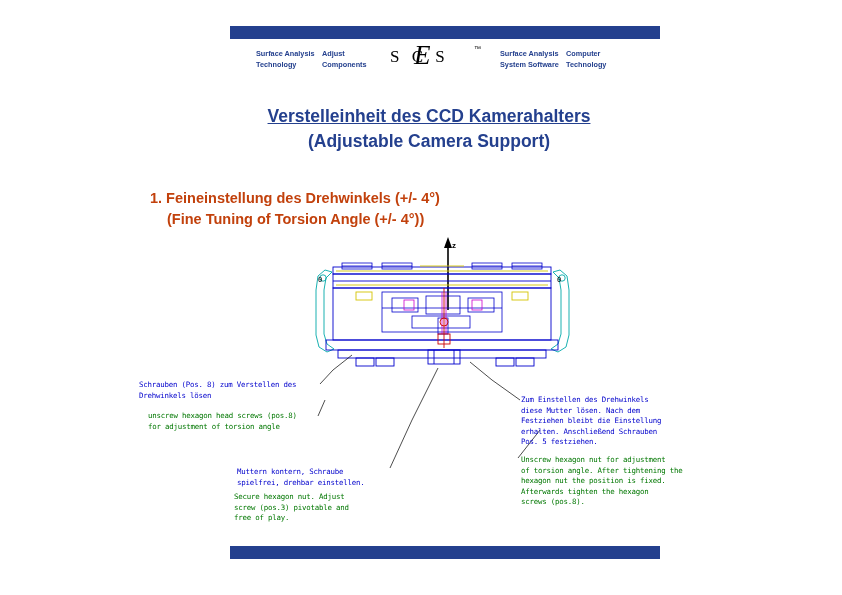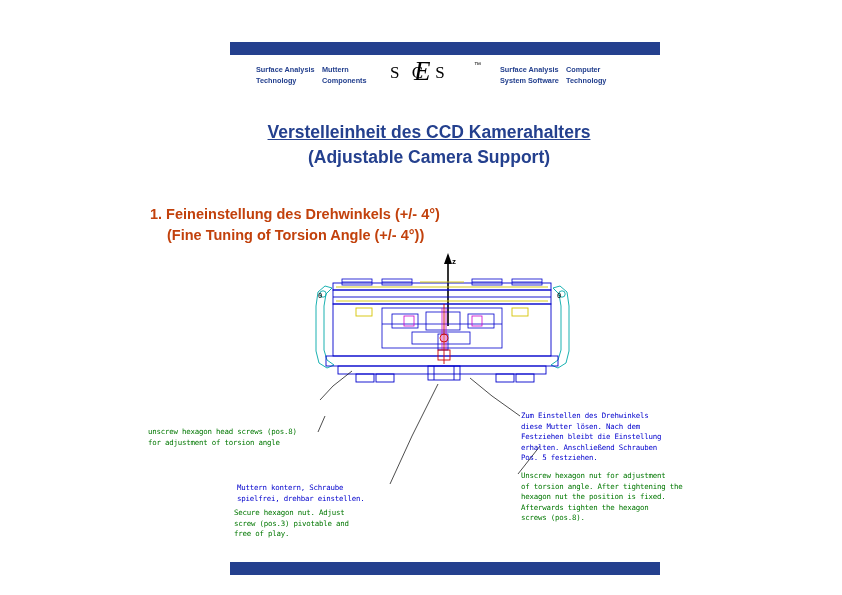--- a/index.html
+++ b/index.html
@@ -11,21 +11,21 @@
     height: 595px;
     background: #ffffff;
     font-family: "Liberation Sans", sans-serif;
     color: #000000;
     overflow: hidden;
     position: relative;
   }
 
   .page {
     position: absolute;
-    left: 0; top: 16px;
+    left: 0; top: 0;
     width: 842px;
     height: 448px;
   }
 
   
   .bar {
     position: absolute;
     background: #24408E;
     height: 13px;
   }
@@ -146,21 +146,21 @@
 </head>
 <body>
 
 <div class="page">
 
   <div class="bar bar-top"></div>
 
   <div class="logo-row">
     <div class="logo-txt l1">Surface Analysis
 Technology</div>
-    <div class="logo-txt l2">Muttern
+    <div class="logo-txt l2">Adjust
 Components</div>
     <div class="specs-mark">
       <div class="s-letters">S    C S</div>
       <div class="s-e">E</div>
       <div class="s-tm">™</div>
     </div>
     <div class="logo-txt l3">Surface Analysis
 System Software</div>
     <div class="logo-txt l4">Computer
 Technology</div>
@@ -262,20 +262,22 @@
       <path d="M200,154 L213,140 L232,125"></path>
       <path d="M198,186 L205,170"></path>
       <path d="M270,238 L292,190 L318,138"></path>
       <path d="M400,170 L372,150 L350,132"></path>
       <path d="M398,228 L420,200"></path>
     </g>
   </svg>
 
   <div class="axis-label">z</div>
 
+  <div class="anno blue a1">Schrauben (Pos. 8) zum Verstellen des
+Drehwinkels lösen</div>
   <div class="anno green a2">unscrew hexagon head screws (pos.8)
 for adjustment of torsion angle</div>
   <div class="anno blue a3">Muttern kontern, Schraube
 spielfrei, drehbar einstellen.</div>
   <div class="anno green a4">Secure hexagon nut. Adjust
 screw (pos.3) pivotable and
 free of play.</div>
   <div class="anno blue a5">Zum Einstellen des Drehwinkels
 diese Mutter lösen. Nach dem
 Festziehen bleibt die Einstellung

